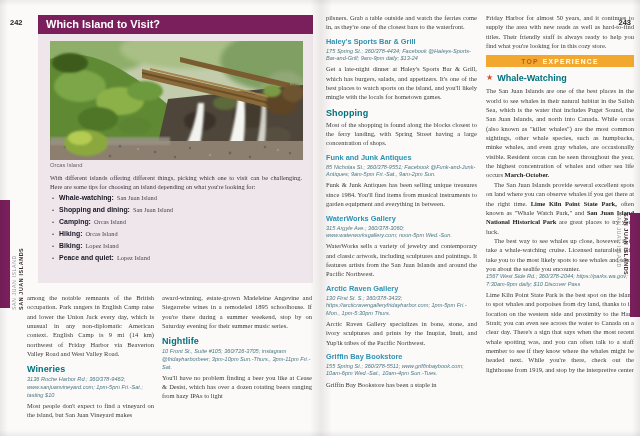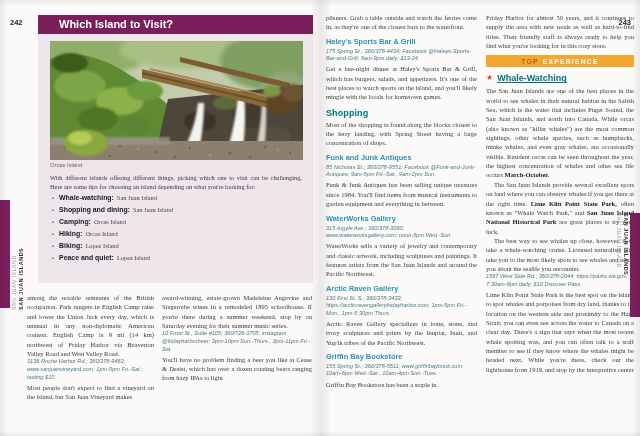--- a/index.html
+++ b/index.html
@@ -17,21 +17,21 @@
   .edge-t{position:absolute;left:0;top:0;width:640px;height:6px;background:linear-gradient(to bottom,rgba(0,0,0,0.06),rgba(0,0,0,0));}
   .edge-b{position:absolute;left:0;bottom:0;width:640px;height:6px;background:linear-gradient(to top,rgba(0,0,0,0.06),rgba(0,0,0,0));}
 
   .pagenum{position:absolute;top:18px;font:bold 7.5px "Liberation Sans",sans-serif;color:#222;}
   .pagenum.left{left:10px;} .pagenum.right{right:9px;}
 
   
   .feature-title{
     position:absolute;left:38px;top:15px;width:275px;height:19px;
     background:#7A1F5C;color:#fff;
-    font:bold 11px "Liberation Sans",sans-serif;line-height:19px;padding-left:21px;
+    font:bold 11px "Liberation Sans",sans-serif;line-height:19px;padding-left:8px;
   }
   .feature-box{position:absolute;left:38px;top:34px;width:275px;height:249px;background:#EFE6EC;}
   .photo-wrap{position:absolute;left:12px;top:7px;width:253px;height:119px;}
   .photo-wrap svg{display:block;width:100%;height:100%;}
   .photo-caption{position:absolute;left:12px;top:128px;font:5.8px "Liberation Sans",sans-serif;color:#6b5f66;}
   .box-intro{position:absolute;left:12px;top:140px;width:252px;font-size:6.4px;line-height:8.6px;color:#3d3540;text-align:justify;}
   .tips{position:absolute;left:14px;top:160px;width:250px;}
   .tip{display:flex;align-items:baseline;margin-bottom:5.1px;}
   .tip .dot{font:6px "Liberation Sans",sans-serif;color:#555;margin-right:5px;}
   .tip .lbl{font:bold 6.9px "Liberation Sans",sans-serif;color:#161622;margin-right:3px;white-space:nowrap;}
@@ -50,21 +50,21 @@
   .details{font:italic 5.6px "Liberation Sans",sans-serif;color:#4d7886;line-height:7.6px;margin-bottom:1.5px;text-align:left;}
   .bold-inline{font-weight:bold;color:#222;}
 
   
   .banner{height:12px;background:#F2A72E;margin:5px 0 6px;display:flex;align-items:center;justify-content:center;
     font:bold 6.8px "Liberation Sans",sans-serif;letter-spacing:1.2px;}
   .banner .w1{color:#BF5A1E;margin-right:4px;}
   .banner .w2{color:#fff;}
   .whale-head{display:flex;align-items:center;margin:2px 0 3px;}
   .whale-head .star{color:#D7502D;font-size:8px;margin-right:4px;line-height:1;}
-  .whale-head .txt{font:bold 9px "Liberation Sans",sans-serif;color:#00717F;text-decoration:underline;}
+  .whale-head .txt{font:bold 9px "Liberation Sans",sans-serif;color:#00717F;}
 
   
   .tab{position:absolute;background:#7A1F5C;}
   .tab.left{left:0;top:200px;width:10px;height:108px;}
   .tab.right{right:0;top:213px;width:10px;height:104px;}
   .vtext{position:absolute;font-family:"Liberation Sans",sans-serif;letter-spacing:.6px;white-space:nowrap;}
   .vtext.up{writing-mode:vertical-rl;transform:rotate(180deg);}
   .vtext.down{writing-mode:vertical-rl;}
   .vt-bold{font-weight:bold;font-size:5.4px;color:#3c2c36;}
   .vt-light{font-size:5.2px;color:#97909a;}
@@ -194,26 +194,28 @@
       <div class="tip">
         <span class="dot">•</span>
         <span class="lbl">Peace and quiet:</span>
         <span class="val">Lopez Island</span>
       </div>
     </div>
   </div>
 
   <div class="col lp-c1">
     <p>among the notable remnants of the British occupation. Park rangers in English Camp raise and lower the Union Jack every day, which is unusual in any non-diplomatic American context. English Camp is 9 mi (14 km) northwest of Friday Harbor via Beaverton Valley Road and West Valley Road.</p>
+    <div class="sec-head">Wineries</div>
     <div class="details">3136 Roche Harbor Rd.; 360/378-9463; www.sanjuanvineyard.com; 1pm-5pm Fri.-Sat.; tasting $10</div>
     <p>Most people don't expect to find a vineyard on the island, but San Juan Vineyard makes</p>
   </div>
 
   <div class="col lp-c2">
     <p>award-winning, estate-grown Madeleine Angevine and Siegerrebe wines in a remodeled 1895 schoolhouse. If you're there during a summer weekend, stop by on Saturday evening for their summer music series.</p>
+    <div class="sec-head">Nightlife</div>
     <div class="details">10 Front St., Suite #105; 360/726-3705; instagram @fridayharborbeer; 3pm-10pm Sun.-Thurs., 3pm-11pm Fri.-Sat.</div>
     <p>You'll have no problem finding a beer you like at Cease &amp; Desist, which has over a dozen rotating beers ranging from hazy IPAs to light</p>
   </div>
 
   <div class="col rp-c1">
     <p>pilsners. Grab a table outside and watch the ferries come in, as they're one of the closest bars to the waterfront.</p>
 
     <div class="sub-head">Haley's Sports Bar &amp; Grill</div>
     <div class="details">175 Spring St.; 360/378-4434; Facebook @Haleys-Sports-Bar-and-Grill; 9am-9pm daily; $13-24</div>
     <p>Get a late-night dinner at Haley's Sports Bar &amp; Grill, which has burgers, salads, and appetizers. It's one of the best places to watch sports on the island, and you'll likely mingle with the locals for hometown games.</p>

